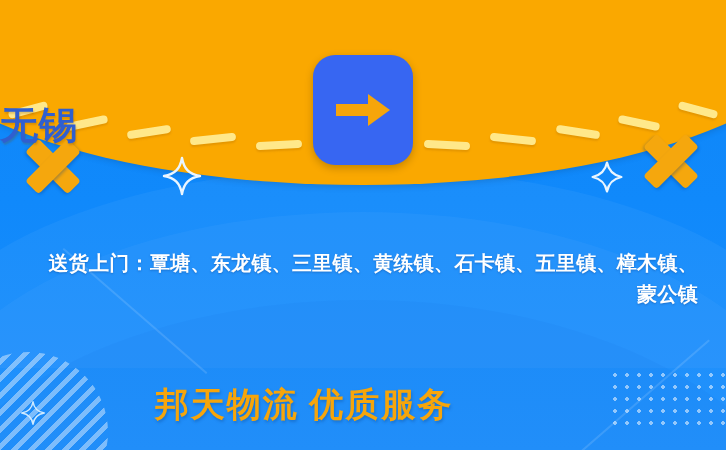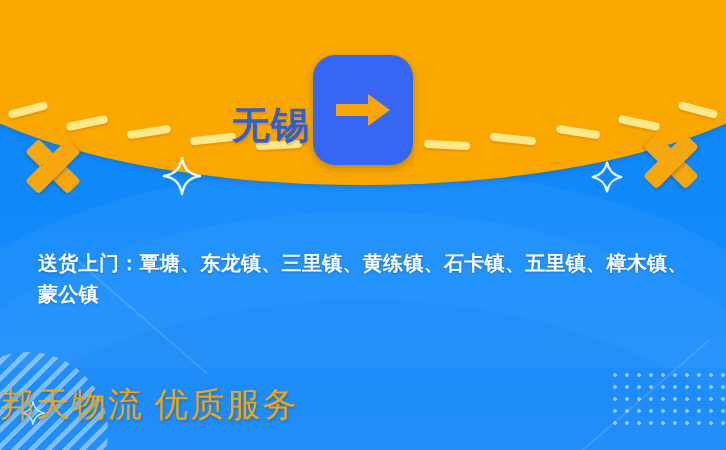--- a/index.html
+++ b/index.html
@@ -135,21 +135,21 @@
 
   
   .route {
     position: absolute;
     left: 0;
     top: 90px;
     width: 678px;
     height: 70px;
     display: flex;
     align-items: center;
-    justify-content: center;
+    justify-content: space-between;
     gap: 36px;
     z-index: 6;
   }
   .city {
     font-size: 38px;
     font-weight: bold;
     color: #2f5fd0;
     letter-spacing: 1px;
     line-height: 1;
     white-space: nowrap;
@@ -178,30 +178,32 @@
     left: 38px;
     top: 248px;
     width: 660px;
     color: #ffffff;
     font-size: 20px;
     font-weight: bold;
     line-height: 1.55;
     letter-spacing: 0.3px;
     text-shadow: 0 1px 2px rgba(0,50,120,0.35);
     z-index: 6;
+    text-align: right;
   }
 
   
   .slogan {
     position: absolute;
     left: 0;
     top: 388px;
     width: 608px;
+    text-align: center;
     font-size: 34px;
-    font-weight: normal;
+    font-weight: bold;
     color: #f6a50b;
     letter-spacing: 2px;
     line-height: 1;
     text-shadow: 1px 2px 3px rgba(0,50,120,0.28);
     z-index: 6;
   }
 </style>
 </head>
 <body>
 

